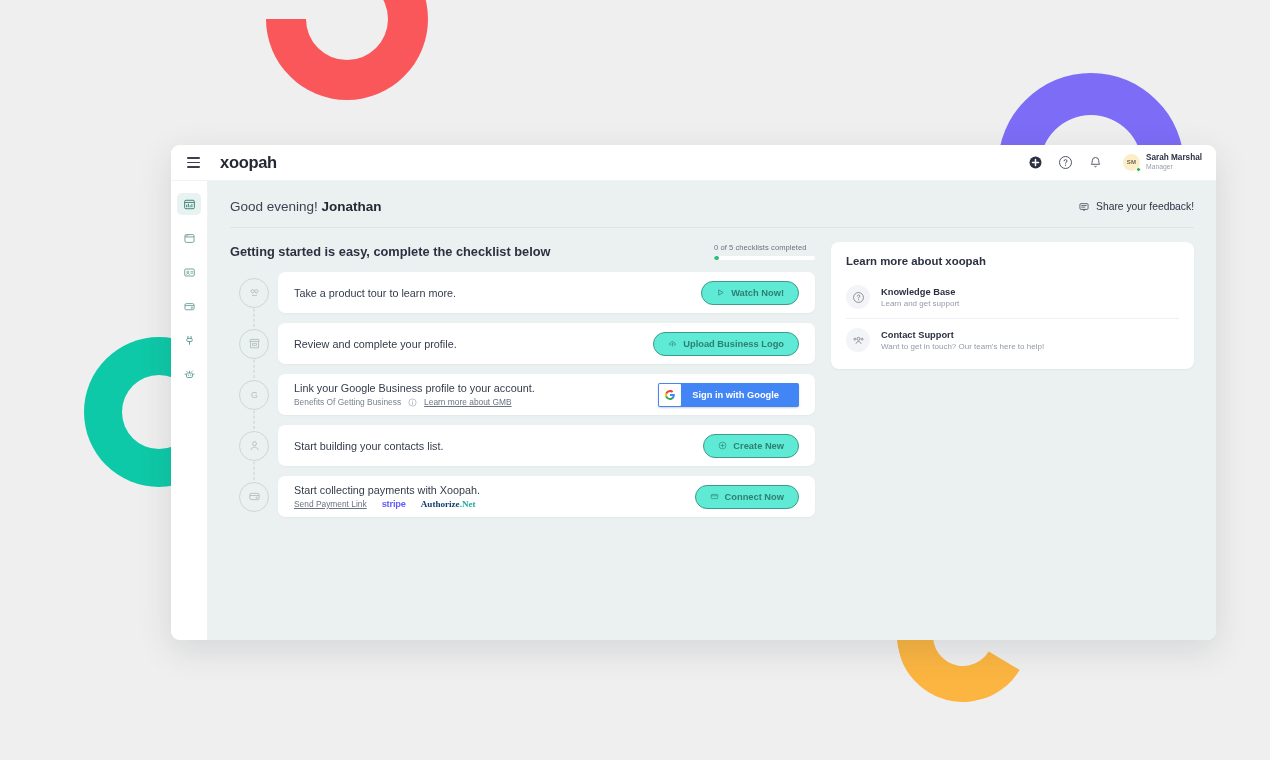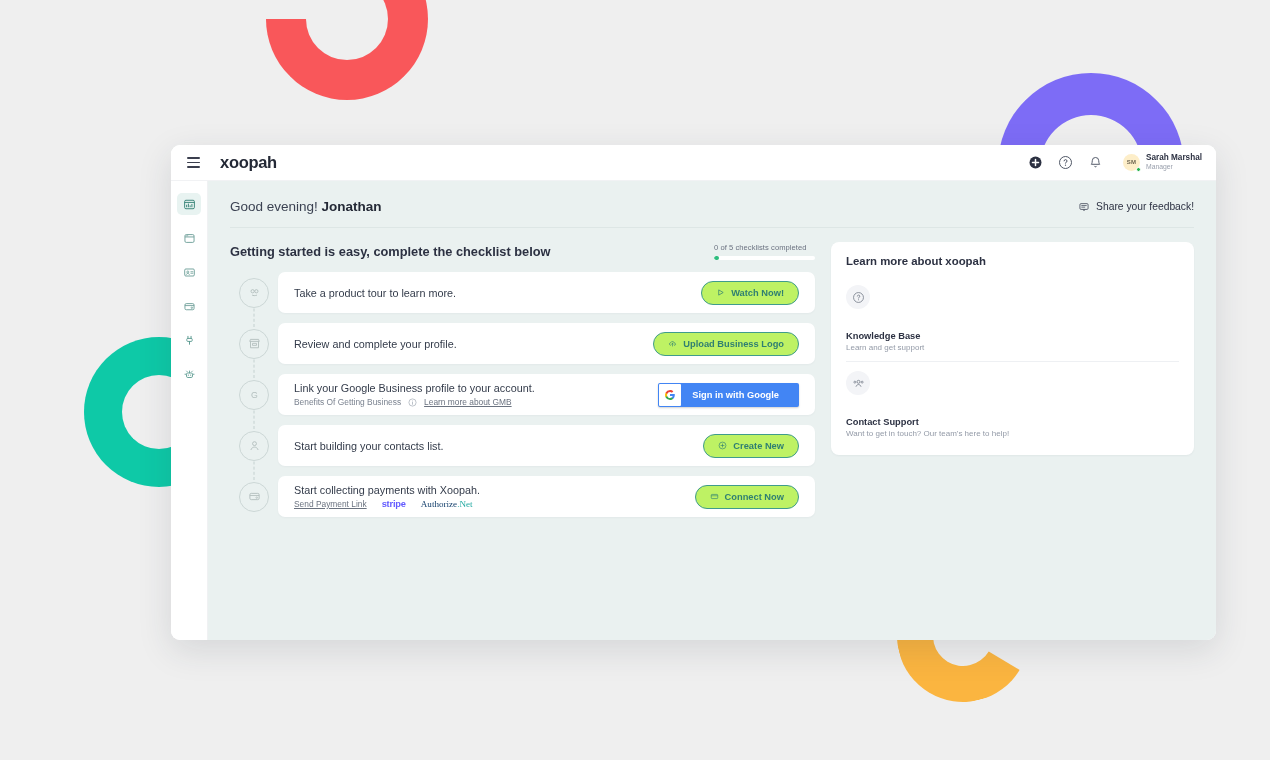--- a/index.html
+++ b/index.html
@@ -167,21 +167,21 @@
   .card-title { font-size: 10.8px; color: #333b4a; }
   .card-sub { display: flex; align-items: center; gap: 7px; }
   .sub-muted { font-size: 8.4px; color: #7b8390; }
   .sub-link { font-size: 8.4px; color: #6b7380; text-decoration: underline; cursor: pointer; }
   .info-i { width: 9px; height: 9px; display: inline-block; }
   .card-action { margin-left: auto; }
 
   .btn-outline {
     display: inline-flex; gap: 6px;
     border: 1px solid #3f9c8c; color: #2f7f72;
-    background: #bef264; border-radius: 16px;
+    background: #5eead4; border-radius: 16px;
     font-size: 9.3px; font-weight: 700;
     padding: 6px 14px; cursor: pointer; white-space: nowrap;
   }
   .btn-outline svg { width: 9px; height: 9px; }
 
   #google-btn {
     display: inline-flex; align-items: stretch;
     background: #4285f4; border-radius: 2px;
     cursor: pointer; overflow: hidden;
     box-shadow: 0 1px 2px rgba(0,0,0,.18);
@@ -191,30 +191,30 @@
     display: flex; align-items: center; justify-content: center;
     margin: 1px; border-radius: 1px;
   }
   #google-btn .g-box svg { width: 12px; height: 12px; }
   #google-btn .g-text {
     color: #fff; font-size: 9.3px;
     padding: 7px 20px 7px 10px; white-space: nowrap; font-weight: bold;
   }
 
   .pay-stripe { font-size: 9.3px; font-weight: 700; color: #635bff; letter-spacing: -.2px; }
-  .pay-authnet { font-size: 9.1px; font-weight: 400; color: #123e6b; font-family: "Liberation Serif", serif; }
+  .pay-authnet { font-size: 9.1px; font-weight: 700; color: #123e6b; font-family: "Liberation Serif", serif; }
   .pay-authnet span { color: #1fa8a0; }
 
   
   #learn-panel {
     background: #fff; border-radius: 8px; padding: 13px 15px 8px 15px;
     box-shadow: 0 1px 2px rgba(40,60,80,.05);
   }
   #learn-title { font-size: 11.4px; font-weight: 700; color: #2c3142; margin-bottom: 9px; }
-  .learn-row { display: flex; align-items: flex-start; gap: 22px; padding: 9px 0; flex-direction: column; }
+  .learn-row { display: flex; align-items: center; gap: 11px; padding: 9px 0; }
   .learn-row + .learn-row { border-top: 1px solid #eef0f3; }
   .learn-ico {
     width: 24px; height: 24px; min-width: 24px; border-radius: 50%;
     background: #f3f4f7; display: flex; align-items: center; justify-content: center;
   }
   .learn-ico svg { width: 13px; height: 13px; }
   .learn-h { font-size: 9.3px; font-weight: 700; color: #2c3142; }
   .learn-s { font-size: 8px; color: #939aa7; margin-top: 2px; }
 </style>
 </head>

